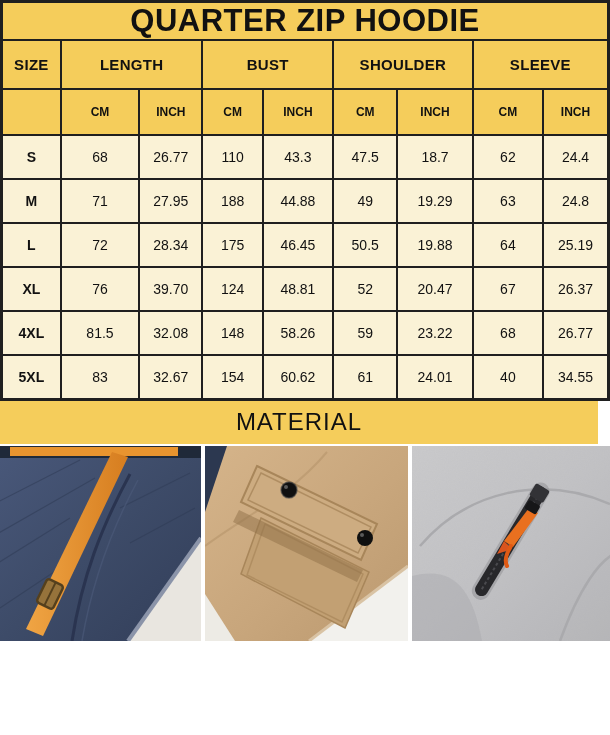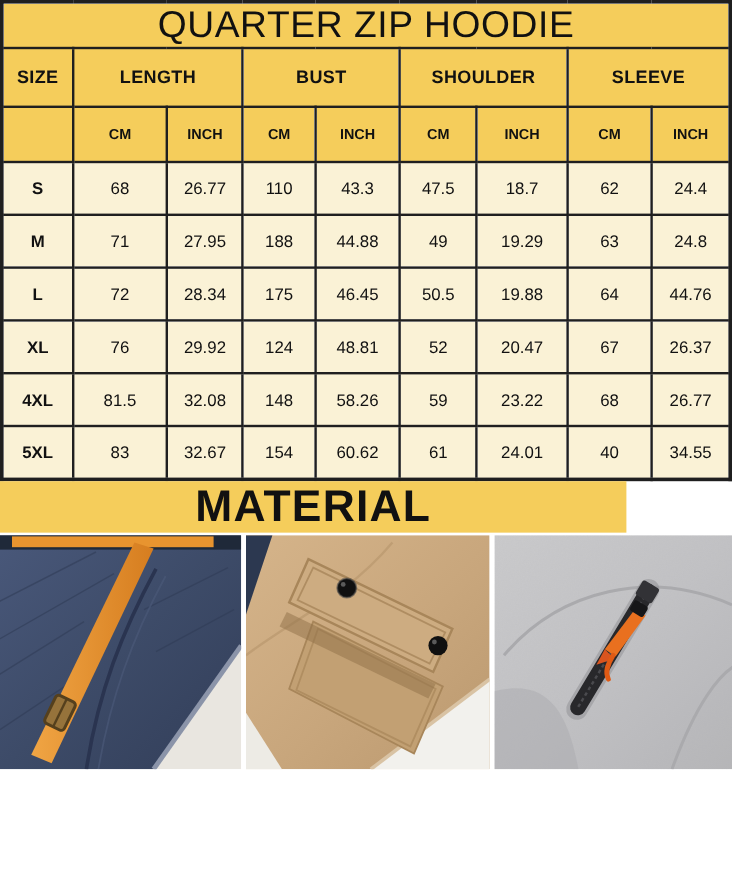--- a/index.html
+++ b/index.html
@@ -26,21 +26,21 @@
     border:2px solid var(--border);
     text-align:center;
     vertical-align:middle;
     padding:0;
     overflow:hidden;
   }
   .title-cell{
     background:var(--yellow);
     height:36px;
     font-size:31px;
-    font-weight:400;
+    font-weight:700;
     letter-spacing:0.5px;
     margin-top:11px;
   }
   tr.group-row th{
     background:var(--yellow);
     height:47px;
     font-size:15px;
     font-weight:700;
     letter-spacing:0.3px;
   }
@@ -55,24 +55,24 @@
     background:var(--cream);
     font-size:14px;
     font-weight:700;
   }
   tbody td{
     background:var(--cream);
     font-size:14px;
     font-weight:400;
   }
   .material-banner{
-    width:522px;height:43px;
+    width:598px;height:43px;
     background:var(--yellow);
     display:flex;align-items:center;justify-content:center;
-    font-size:37px;font-weight:700;letter-spacing:1px;
+    font-size:24px;font-weight:400;letter-spacing:1px;
   }
   .photos{
     width:610px;height:202px;
     display:flex;
     gap:4px;
     padding-top:2px;
     box-sizing:border-box;
     background:#ffffff;
   }
   .photo{display:block;flex:0 0 auto;}
@@ -142,26 +142,26 @@
         </tr>
         <tr>
           <th>L</th>
           <td>72</td>
           <td>28.34</td>
           <td>175</td>
           <td>46.45</td>
           <td>50.5</td>
           <td>19.88</td>
           <td>64</td>
-          <td>44.76</td>
+          <td>25.19</td>
         </tr>
         <tr>
           <th>XL</th>
           <td>76</td>
-          <td>29.92</td>
+          <td>39.70</td>
           <td>124</td>
           <td>48.81</td>
           <td>52</td>
           <td>20.47</td>
           <td>67</td>
           <td>26.37</td>
         </tr>
         <tr>
           <th>4XL</th>
           <td>81.5</td>

